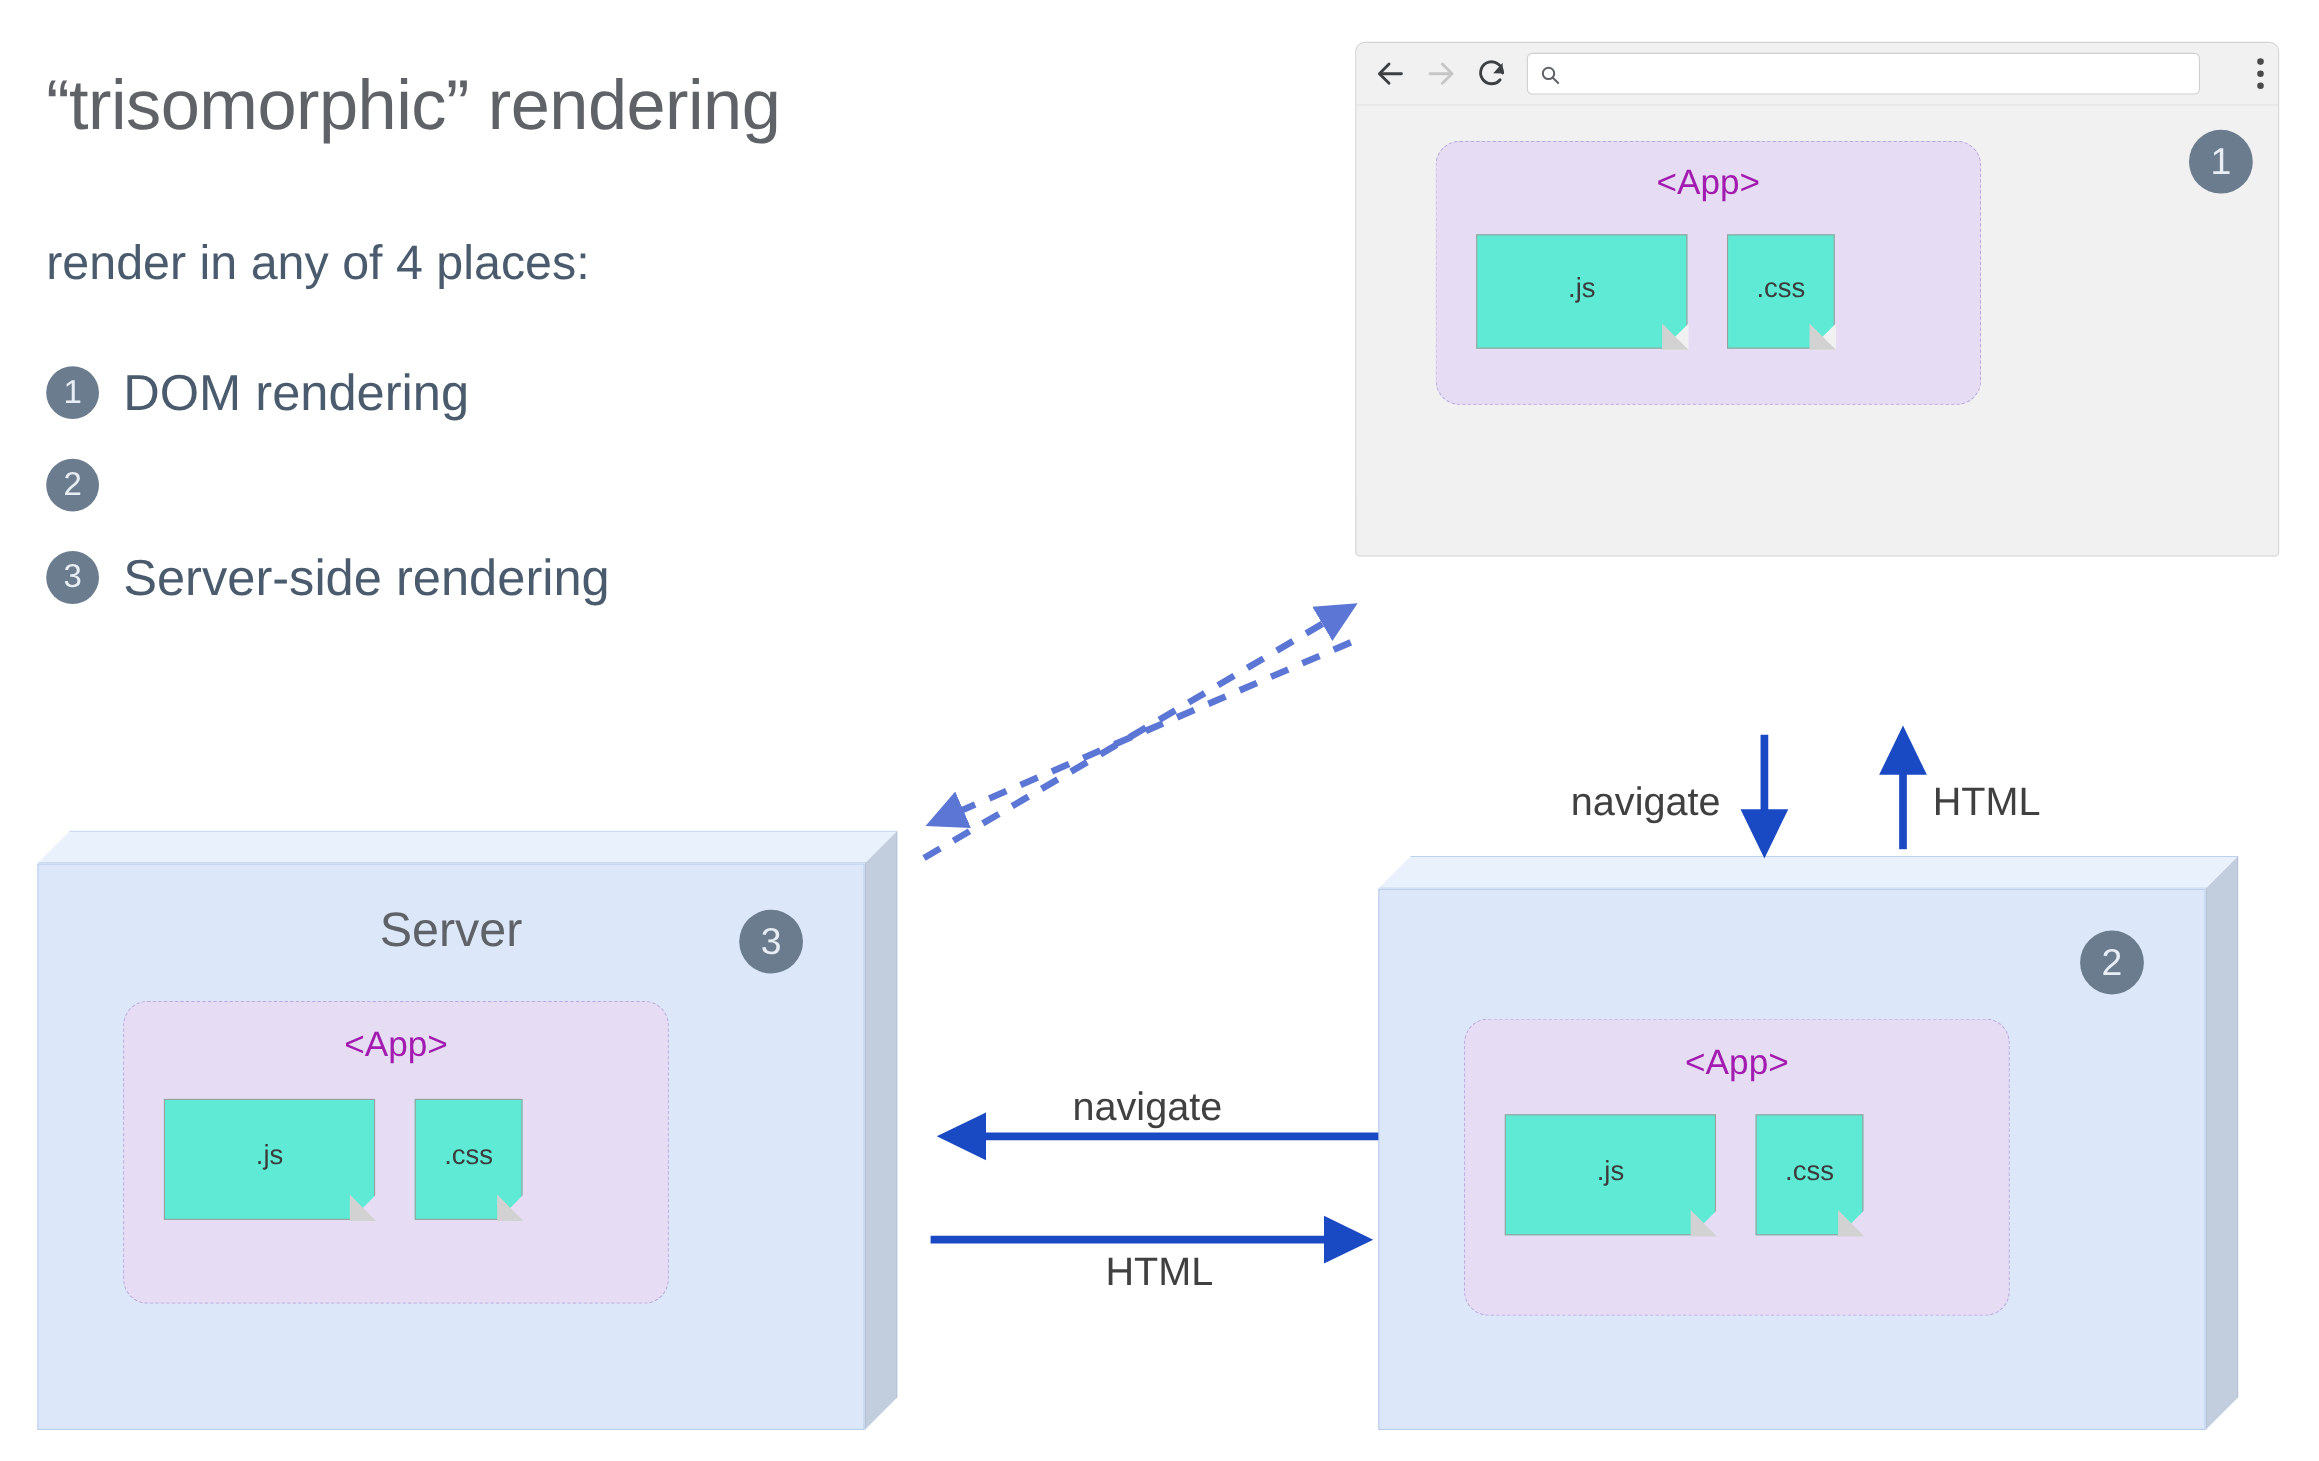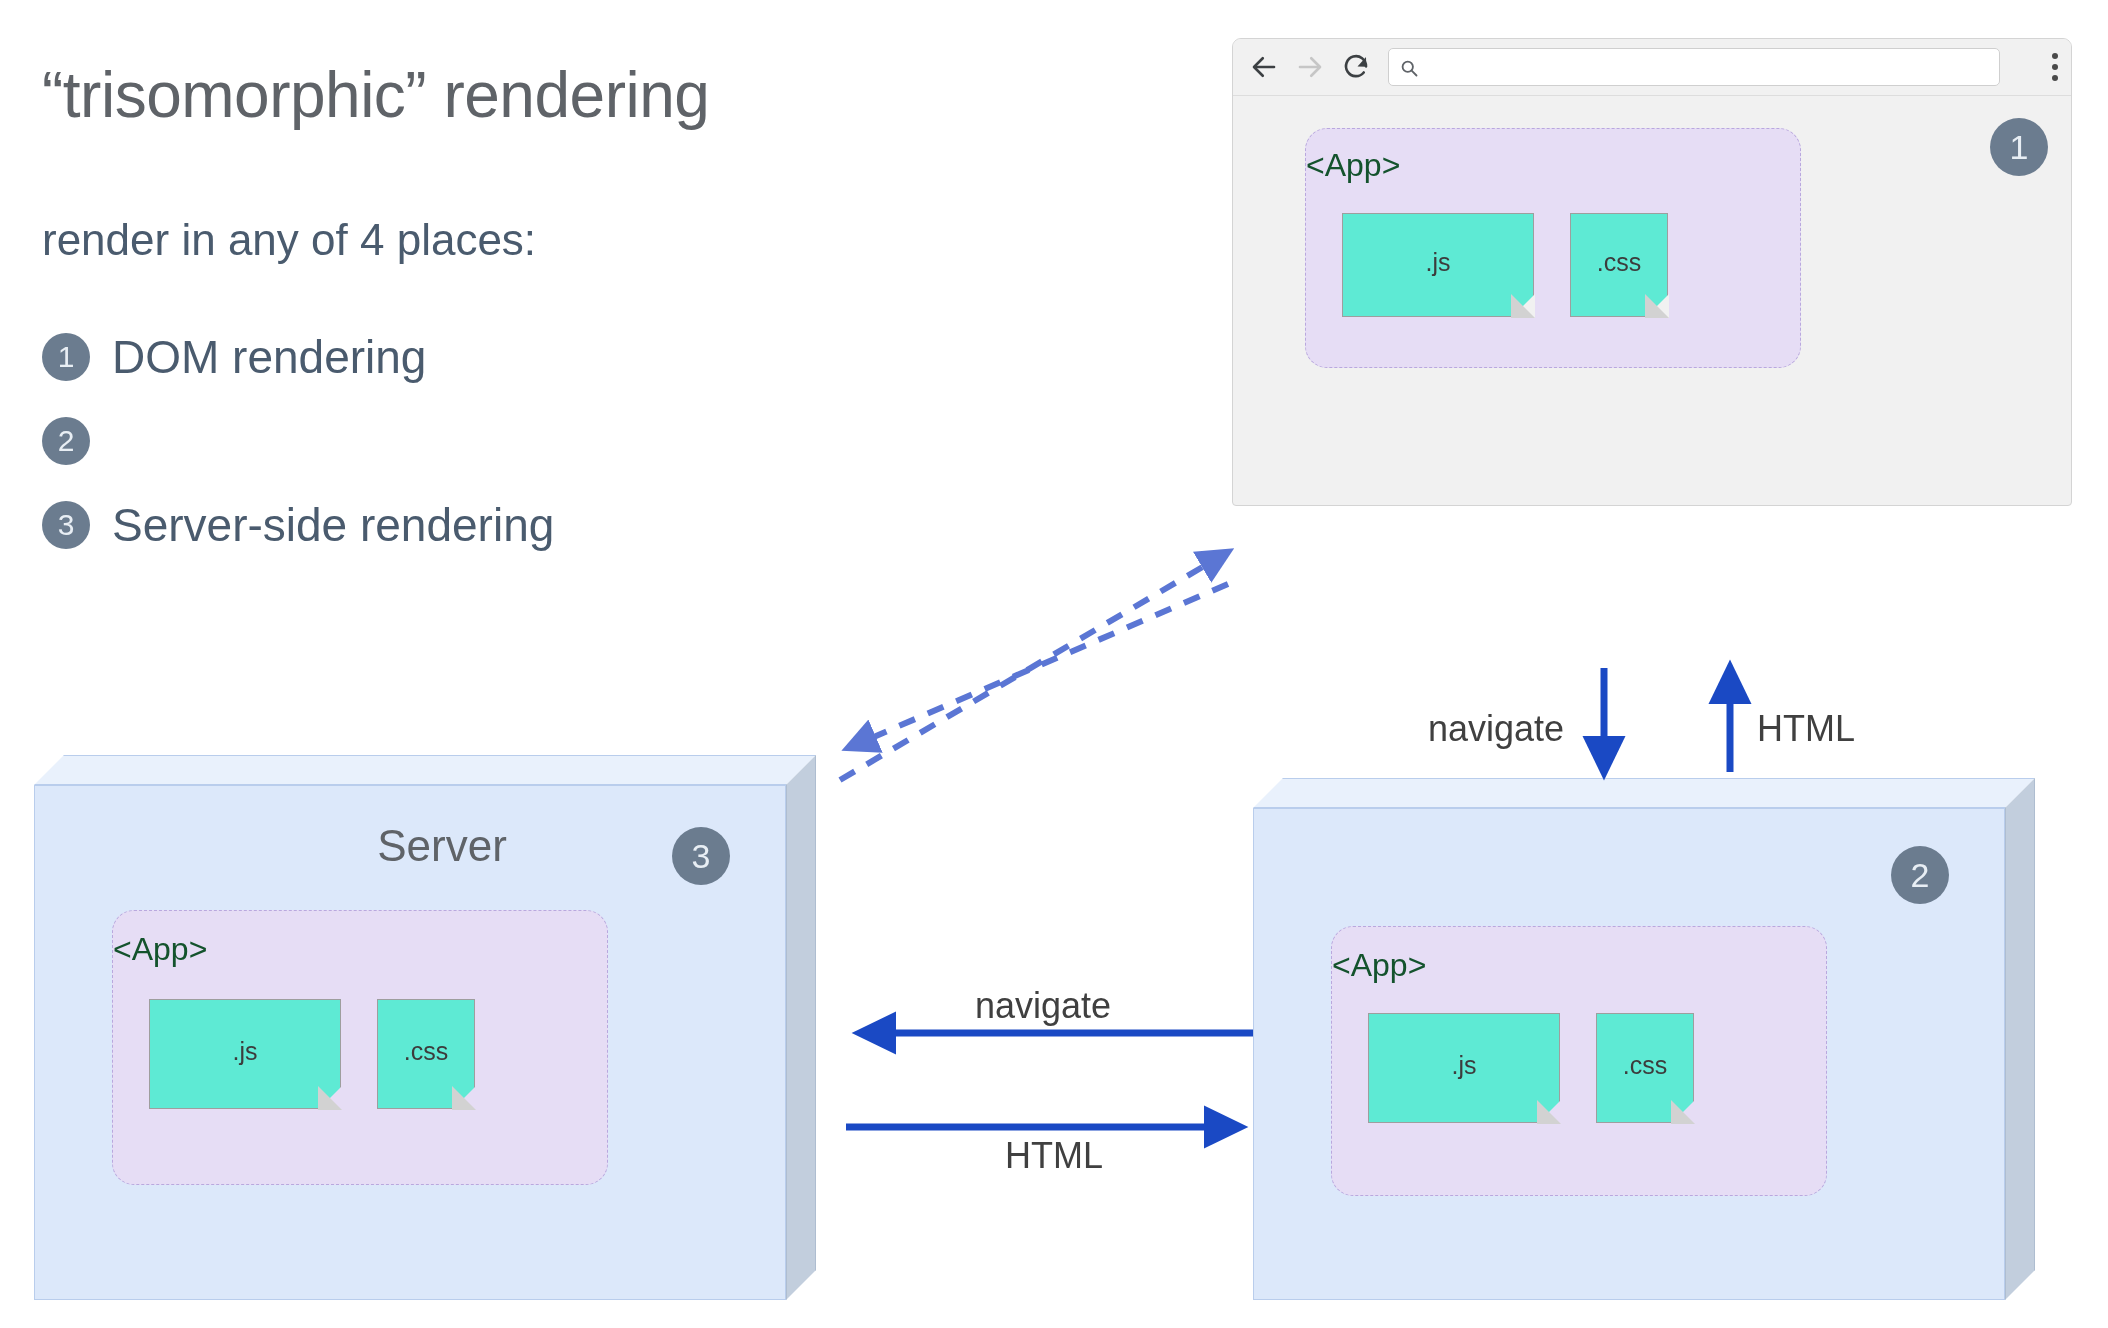--- a/index.html
+++ b/index.html
@@ -213,22 +213,22 @@
   .app-box {
     position: absolute;
     background: #e6ddf5;
     border: 1.5px dashed #b9a8de;
     border-radius: 22px;
     box-sizing: border-box;
   }
   .app-label {
     position: absolute;
     left: 0; right: 0;
-    text-align: left;
-    color: #14532d;
+    text-align: center;
+    color: #a21caf;
     white-space: nowrap;
   }
   .file-card {
     position: absolute;
     background: #5eead4;
     border: 1.5px solid #9e9e9e;
     box-sizing: border-box;
   }
   .file-card .fc-label {
     position: absolute;
@@ -378,21 +378,21 @@
       </div>
     </div>
   </div>
 </div>
 
 <div class="box3d" style="left:34px; top:755px; width:812px; height:545px;">
   <div class="face-top" style="left:0; top:0; width:782px; height:30px; clip-path: polygon(30px 0, 782px 0, 752px 30px, 0 30px);"></div>
   <div class="face-side" style="left:752px; top:0; width:30px; height:545px; clip-path: polygon(30px 0, 30px 515px, 0 545px, 0 30px);"></div>
   <div class="face-front" style="left:0; top:30px; width:752px; height:515px;"></div>
 
-  <div class="box-title" style="top:66px; left:0; width:752px; font-size:44px;margin-left:32px;">Server</div>
+  <div class="box-title" style="top:66px; left:0; width:752px; font-size:44px;">Server</div>
   <div class="box-badge" style="left:638px; top:72px;">3</div>
 
   <div class="app-box" style="left:78px; top:155px; width:496px; height:275px;">
     <div class="app-label" style="top:20px; font-size:32px;">&lt;App&gt;</div>
 
     <div class="file-card" style="left:36px; top:88px; width:192px; height:110px;">
       <div class="fc-label" style="font-size:25px;">.js</div>
       <div class="fold" style="border-width:0 0 24px 24px; border-color:transparent transparent #e6ddf5 transparent;"></div>
       <div class="fold" style="border-width:24px 0 0 24px; border-color:transparent transparent transparent #d2d2d2;"></div>
     </div>

